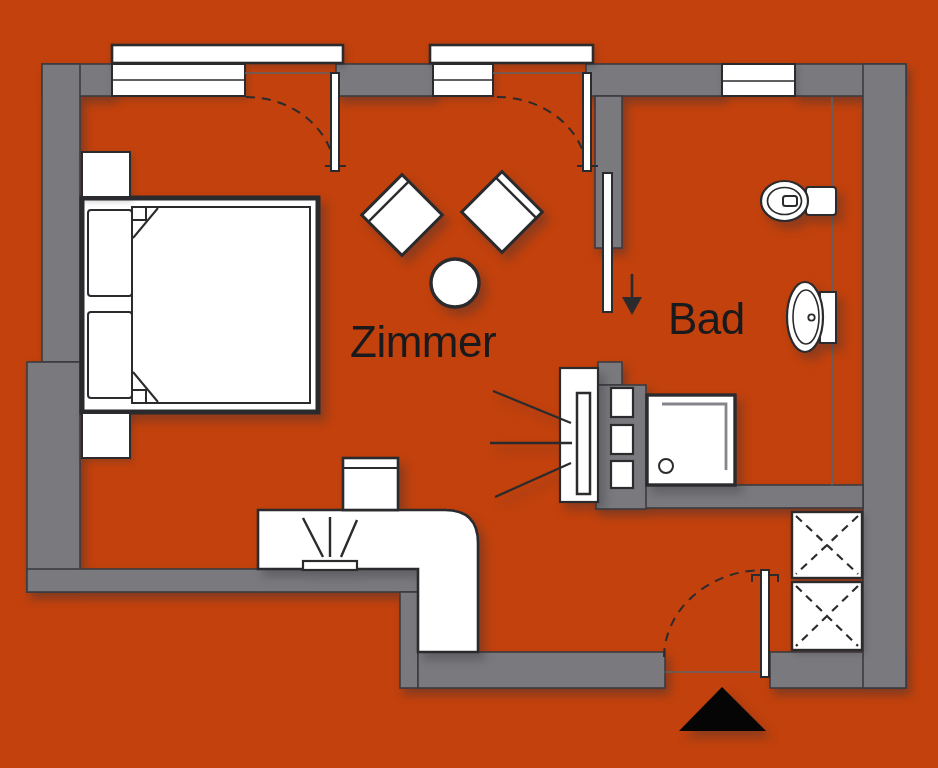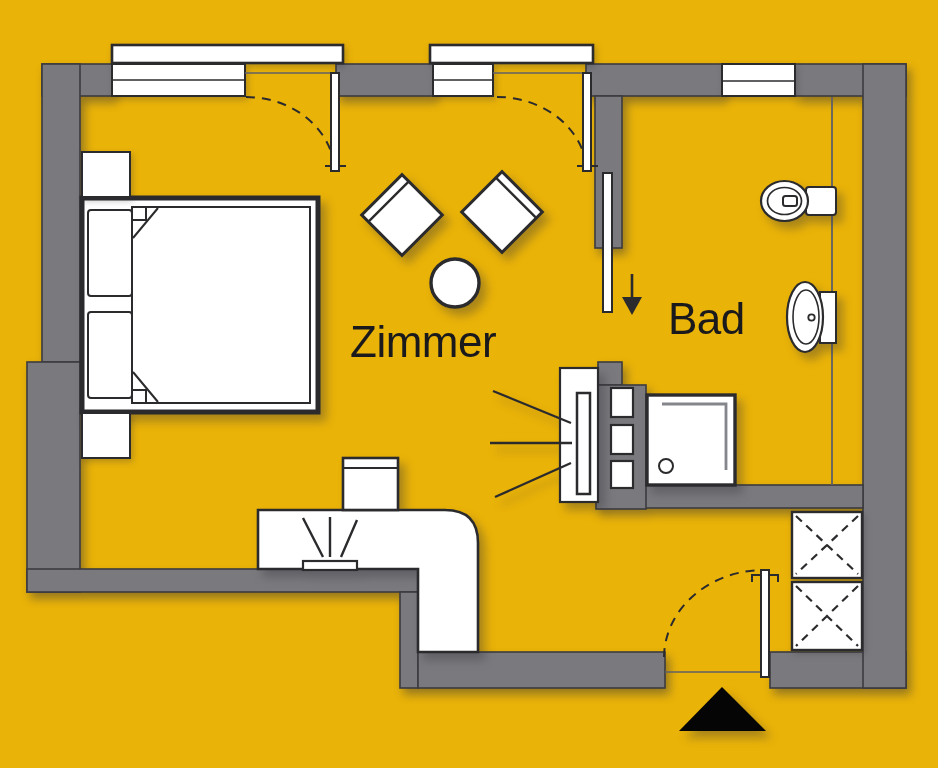--- a/index.html
+++ b/index.html
@@ -1,16 +1,16 @@
 <!DOCTYPE html>
 <html><head>
 <meta charset="utf-8">
 <style>
   html,body{margin:0;padding:0;background:#ffffff;}
-  .stage{position:relative;width:938px;height:768px;background:#eab308;overflow:hidden;
+  .stage{position:relative;width:938px;height:768px;background:#c2410c;overflow:hidden;
          font-family:"Liberation Sans", sans-serif;}
   svg{display:block;}
   .sh-wall{filter:drop-shadow(4px 6px 5px rgba(50,50,58,.45));}
   .sh-furn{filter:drop-shadow(6px 7px 5px rgba(50,50,58,.35));}
   .sh-soft{filter:drop-shadow(2px 3px 3px rgba(50,50,58,.28));}
   .room-label{font-size:44px;letter-spacing:-0.5px;}
 </style>
 </head>
 <body>
 

